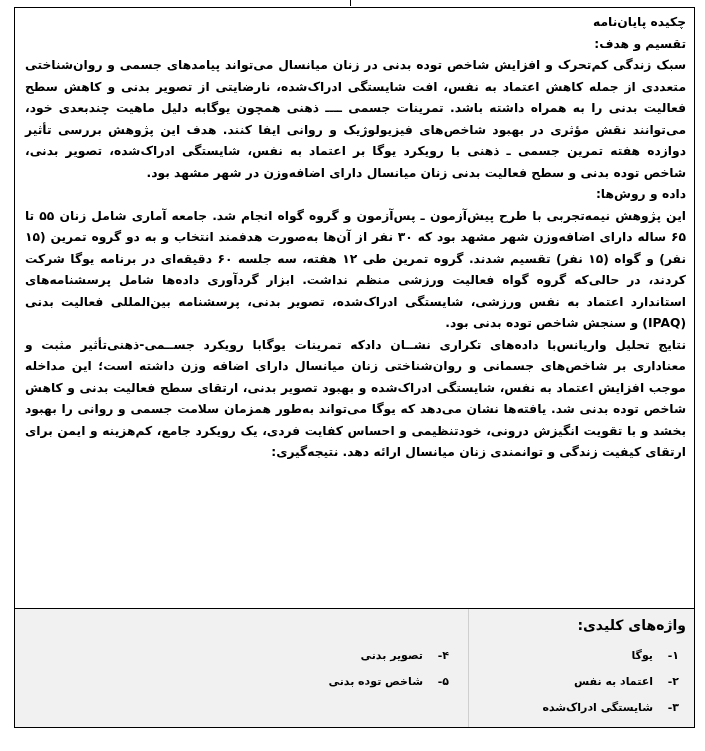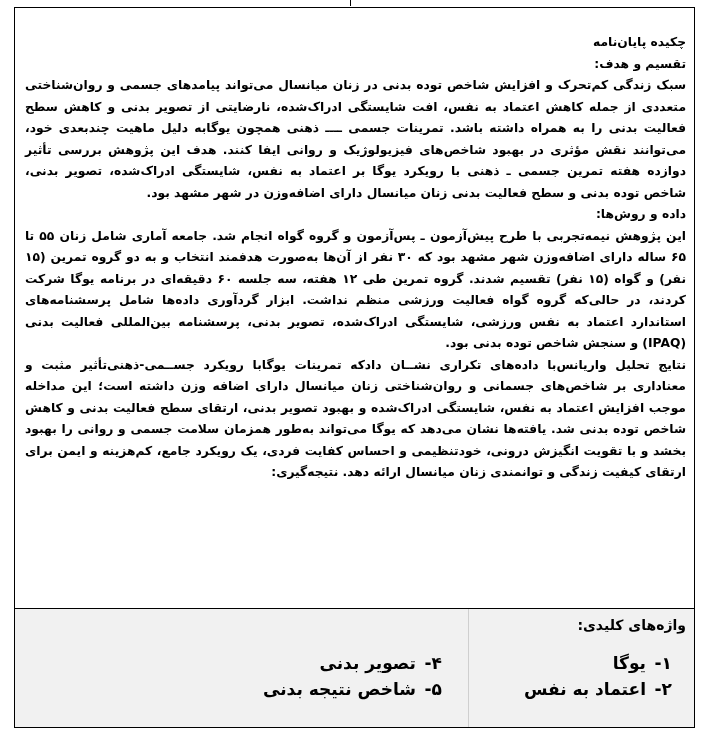--- a/index.html
+++ b/index.html
@@ -3,31 +3,31 @@
 <meta charset="utf-8">
 <style>
   html, body { margin: 0; padding: 0; background: #ffffff; }
   body { width: 705px; height: 751px; position: relative; overflow: hidden;
          font-family: "DejaVu Sans", sans-serif; color: #000; }
   .tick { position: absolute; left: 350px; top: 0; width: 1px; height: 6px; background: #000; }
   .box { position: absolute; left: 14px; top: 7px; width: 681px; height: 721px;
          border: 1.5px solid #000; box-sizing: border-box; }
   .abstract { position: absolute; left: 0; top: 0; right: 0; height: 600px;
               direction: rtl; padding: 4px 8px 0 10px; box-sizing: border-box;
-              font-size: 12.3px; font-weight: bold; line-height: 21.5px; margin-top: 20px; }
+              font-size: 12.3px; font-weight: bold; line-height: 21.5px; }
   .abstract p { margin: 0; text-align: justify; text-align-last: right; }
   .abstract .h { margin: 0; }
   .keywords { position: absolute; left: 0; right: 0; top: 600px; bottom: 0;
               border-top: 1.5px solid #000; background: #f1f1f1; direction: rtl; }
   .kw-col { position: absolute; top: 0; bottom: 0; }
   .kw-col.right { right: 0; width: 225px; border-left: 1px solid #cfcfcf; }
   .kw-col.left { right: 226px; left: 0; }
   .kw-title { position: absolute; right: 8px; top: 8px; font-size: 14px; font-weight: bold; }
-  .kw-list { position: absolute; right: 14px; top: 33px; margin: 8px; padding: 0; list-style: none;
-             font-size: 17px; font-weight: bold; }
+  .kw-list { position: absolute; right: 14px; top: 33px; margin: 1px; padding: 0; list-style: none;
+             font-size: 11px; font-weight: bold; }
   .kw-col.left .kw-list { right: 18px; }
   .kw-item { height: 26px; line-height: 26px; white-space: nowrap; }
   .kw-num { display: inline-block; width: 26px; }
 </style>
 </head>
 <body>
 
 <div class="tick"></div>
 
 <div class="box">
@@ -42,22 +42,23 @@
 
     <p>نتایج تحلیل واریانس‌با داده‌های تکراری نشــان داد‌که تمرینات یوگا‌با رویکرد جســمی-ذهنی‌تأثیر مثبت و معناداری بر شاخص‌های جسمانی و روان‌شناختی زنان میانسال دارای اضافه وزن داشته است؛ این مداخله موجب افزایش اعتماد به نفس، شایستگی ادراک‌شده و بهبود تصویر بدنی، ارتقای سطح فعالیت بدنی و کاهش شاخص توده بدنی شد. یافته‌ها نشان می‌دهد که یوگا می‌تواند به‌طور همزمان سلامت جسمی و روانی را بهبود بخشد و با تقویت انگیزش درونی، خودتنظیمی و احساس کفایت فردی، یک رویکرد جامع، کم‌هزینه و ایمن برای ارتقای کیفیت زندگی و توانمندی زنان میانسال ارائه دهد. نتیجه‌گیری:</p>
   </div>
 
   <div class="keywords">
     <div class="kw-col right">
       <div class="kw-title">واژه‌های کلیدی:</div>
       <ul class="kw-list">
         <li class="kw-item"><span class="kw-num">۱-</span><span>یوگا</span></li>
         <li class="kw-item"><span class="kw-num">۲-</span><span>اعتماد به نفس</span></li>
+        <li class="kw-item"><span class="kw-num">۳-</span><span>شایستگی ادراک‌شده</span></li>
       </ul>
     </div>
     <div class="kw-col left">
       <ul class="kw-list">
         <li class="kw-item"><span class="kw-num">۴-</span><span>تصویر بدنی</span></li>
-        <li class="kw-item"><span class="kw-num">۵-</span><span>شاخص نتیجه بدنی</span></li>
+        <li class="kw-item"><span class="kw-num">۵-</span><span>شاخص توده بدنی</span></li>
       </ul>
     </div>
   </div>
 </div>
 
 </body></html>

